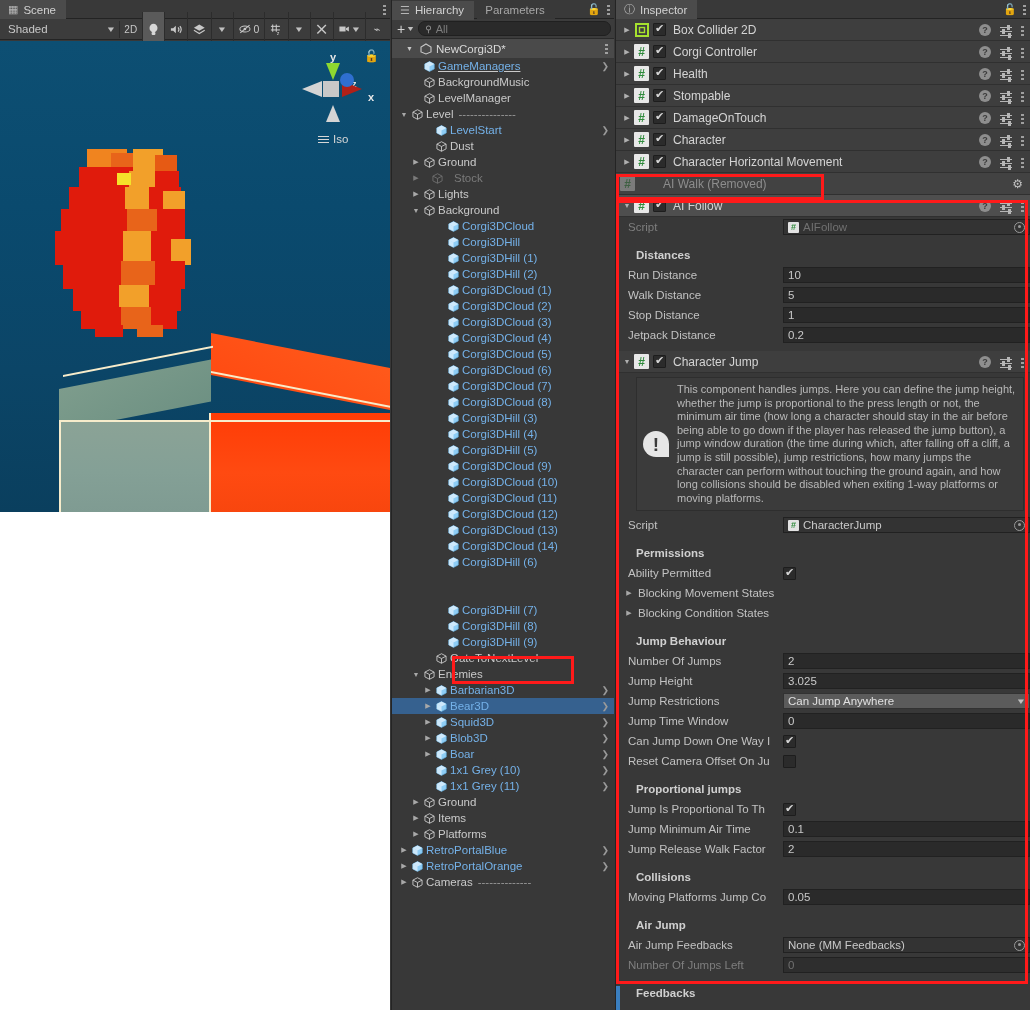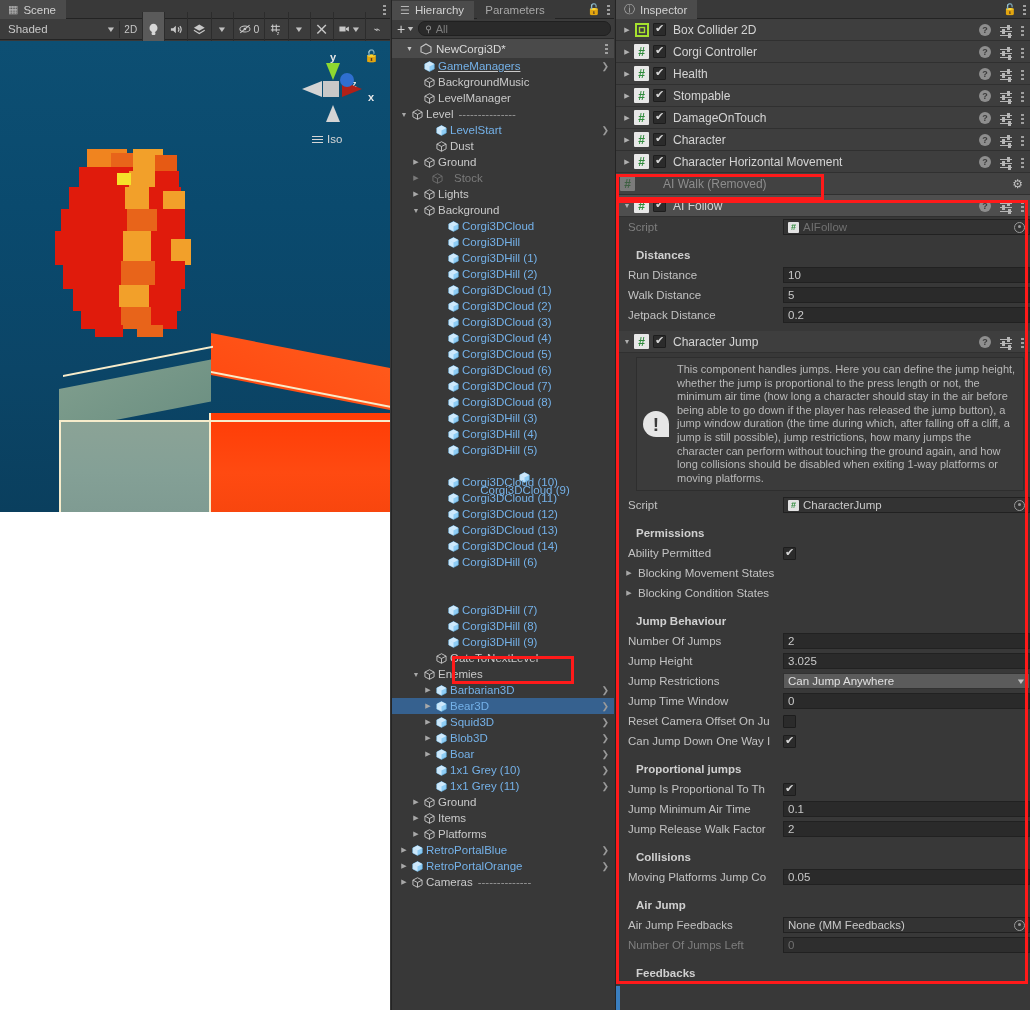--- a/index.html
+++ b/index.html
@@ -93,21 +93,21 @@
   .vox { position: absolute; }
 
   .gizmo-wrap {
     position: absolute; right: 8px; top: 4px; width: 88px; height: 115px;
     pointer-events: none;
   }
   .gizmo-lock { position: absolute; right: 3px; top: 4px; color: #d9d9d9; font-size: 12px; }
   .axis-label { position: absolute; color: #e8e8e8; font-size: 11px; font-weight: bold; }
   .cone { position: absolute; width: 0; height: 0; }
   .iso-label {
-    position: absolute; left: 18px; top: 88px; color: #d6d6d6; font-size: 11.5px;
+    position: absolute; left: 24px; top: 88px; color: #d6d6d6; font-size: 11.5px;
     display: flex; align-items: center; gap: 4px;
   }
   .hamb { display: inline-block; width: 11px; }
   .hamb i { display: block; height: 1px; background: #d6d6d6; margin: 2px 0; }
 
   #scene-bottom {
     position: absolute; left: 0; top: 512px; width: 390px; height: 498px;
     background: #ffffff;
   }
 
@@ -741,21 +741,21 @@
           <span class="tri"></span>
           <span class="cube">
             <svg class="cube-glyph" viewBox="0 0 12 12">
               <path d="M6 0.6L11.2 3.3v5.4L6 11.4 0.8 8.7V3.3z" fill="#8ecdf5" stroke="#5fa8d8" stroke-width=".7"></path>
               <path d="M6 0.6L11.2 3.3 6 6 0.8 3.3z" fill="#cfe9fb"></path>
               <path d="M6 6v5.4L0.8 8.7V3.3z" fill="#ffffff" opacity=".55"></path>
             </svg>
           </span>
           <span class="hname">Corgi3DHill (5)</span>
         </div>
-        <div class="hrow prefab" style="padding-left:42px;flex-direction:column;">
+        <div class="hrow prefab" style="padding-left:42px;">
           <span class="tri"></span>
           <span class="cube">
             <svg class="cube-glyph" viewBox="0 0 12 12">
               <path d="M6 0.6L11.2 3.3v5.4L6 11.4 0.8 8.7V3.3z" fill="#8ecdf5" stroke="#5fa8d8" stroke-width=".7"></path>
               <path d="M6 0.6L11.2 3.3 6 6 0.8 3.3z" fill="#cfe9fb"></path>
               <path d="M6 6v5.4L0.8 8.7V3.3z" fill="#ffffff" opacity=".55"></path>
             </svg>
           </span>
           <span class="hname">Corgi3DCloud (9)</span>
         </div>
@@ -1211,20 +1211,24 @@
           <div class="section-head">Distances</div>
           <div class="prop-row">
             <span class="prop-label">Run Distance</span>
             <span class="prop-field">10</span>
           </div>
           <div class="prop-row">
             <span class="prop-label">Walk Distance</span>
             <span class="prop-field">5</span>
           </div>
           <div class="prop-row">
+            <span class="prop-label">Stop Distance</span>
+            <span class="prop-field">1</span>
+          </div>
+          <div class="prop-row">
             <span class="prop-label">Jetpack Distance</span>
             <span class="prop-field">0.2</span>
           </div>
           <div class="spacer" style="height:6px;"></div>
         </div>
         <div class="comp-header">
           <span class="tri">▼</span>
           <span class="comp-ico">#</span>
           <span class="chk checked"></span>
           <span class="comp-title">Character Jump</span>
@@ -1285,26 +1289,26 @@
             <span class="prop-dropdown">
               <span>Can Jump Anywhere</span>
               <span class="caret">▼</span>
             </span>
           </div>
           <div class="prop-row">
             <span class="prop-label">Jump Time Window</span>
             <span class="prop-field">0</span>
           </div>
           <div class="prop-row">
+            <span class="prop-label">Can Jump Down One Way I</span>
+            <span class="cbox checked"></span>
+          </div>
+          <div class="prop-row">
             <span class="prop-label">Reset Camera Offset On Ju</span>
             <span class="cbox"></span>
-          </div>
-          <div class="prop-row">
-            <span class="prop-label">Can Jump Down One Way I</span>
-            <span class="cbox checked"></span>
           </div>
           <div class="spacer"></div>
           <div class="section-head">Proportional jumps</div>
           <div class="prop-row">
             <span class="prop-label">Jump Is Proportional To Th</span>
             <span class="cbox checked"></span>
           </div>
           <div class="prop-row">
             <span class="prop-label">Jump Minimum Air Time</span>
             <span class="prop-field">0.1</span>

